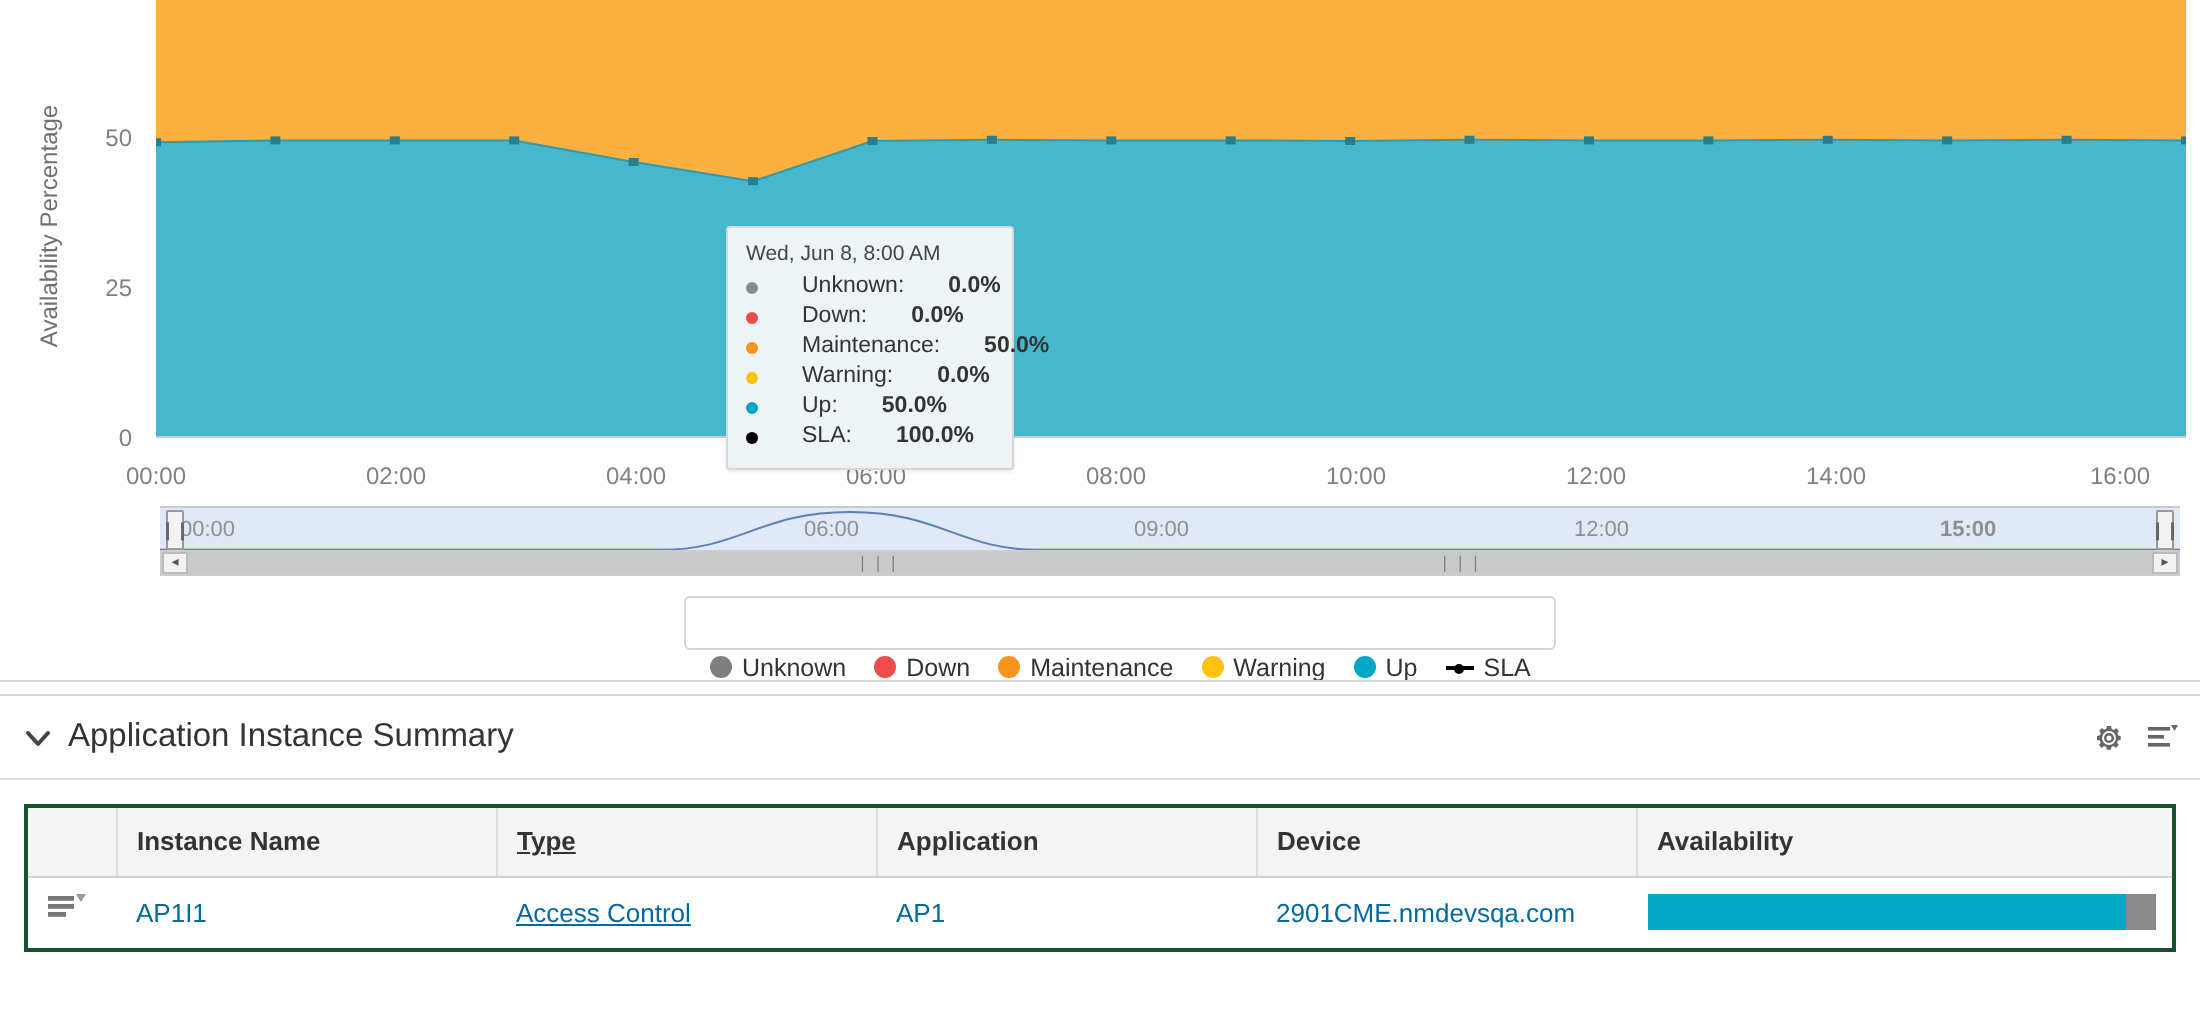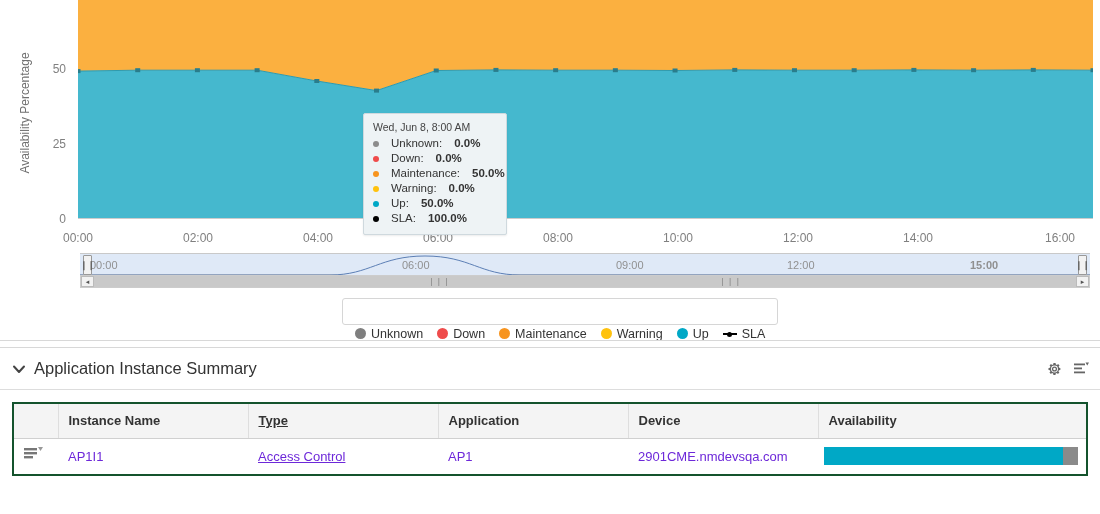--- a/index.html
+++ b/index.html
@@ -179,21 +179,21 @@
     border-radius: 2px;
     padding: 7px 9px 8px 9px;
     font-size: 11.5px;
     color: #333;
     box-shadow: 0 1px 2px rgba(0,0,0,0.08);
     z-index: 20;
   }
   .tt-date { font-size: 10.5px; color: #444; margin-bottom: 3px; }
   .tt-row {
     display: flex; align-items: center;
-    gap: 12px;
+    gap: 22px;
     line-height: 15px;
     white-space: nowrap;
   }
   .tt-dot {
     width: 6px; height: 6px; border-radius: 50%;
     flex: 0 0 auto;
   }
   .tt-row b { font-weight: bold; }
 
   
@@ -256,21 +256,21 @@
     font-size: 13px;
     color: #333;
     font-weight: bold;
     padding: 9px 10px;
     height: 34px;
   }
   thead th:last-child { border-right: none; }
   tbody td {
     border-bottom: 1px solid #e4e4e4;
     font-size: 13px;
-    color: #6d28d9;
+    color: #0369a1;
     padding: 8px 10px;
     height: 32px;
     vertical-align: middle;
   }
   tbody tr:last-child td { border-bottom: none; }
   .col-action { width: 44px; }
   .col-name   { width: 190px; }
   .col-type   { width: 190px; text-decoration: underline; }
   .col-app    { width: 190px; }
   .col-device { width: 190px; }
@@ -385,21 +385,21 @@
   </div>
 
   <div class="navigator">
     <div class="nav-selected"></div>
     <svg class="nav-svg" width="1010" height="22" viewBox="0 0 1010 22">
       <path d="M 0 21 L 250 21 C 290 21 300 2 345 2 C 390 2 400 21 440 21 L 1010 21" fill="#dfe9f7" stroke="#5c7fb5" stroke-width="1"></path>
     </svg>
     <div id="nav-labels">
         <div class="nav-label" style="left: 10px;">00:00</div>
         <div class="nav-label" style="left: 322px;">06:00</div>
-        <div class="nav-label" style="left: 536px;">09:00</div>
+        <div class="nav-label" style="left: 487px;">09:00</div>
         <div class="nav-label" style="left: 707px;">12:00</div>
         <div class="nav-label" style="left: 890px; font-weight: bold;">15:00</div>
       </div>
     <div class="nav-handle" style="left:3px;">❙❙</div>
     <div class="nav-handle" style="right:3px;">❙❙</div>
   </div>
 
   <div class="scrollbar">
     <div class="sb-btn">◂</div>
     <div class="sb-track">

